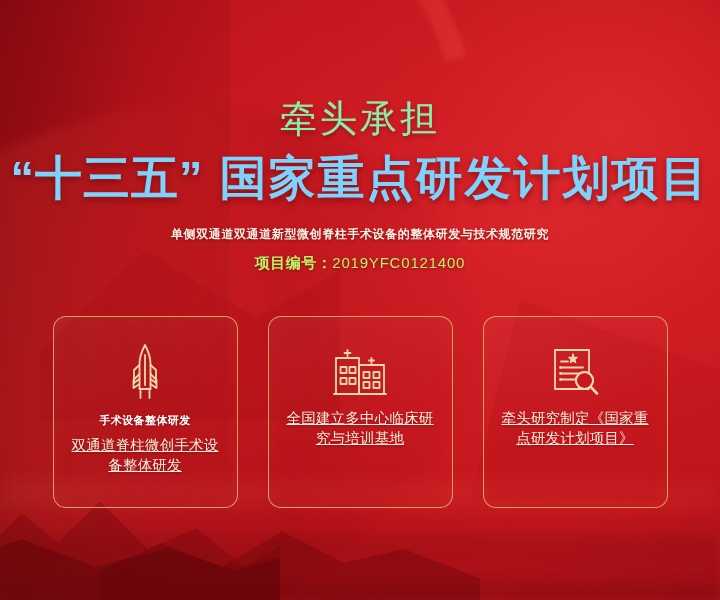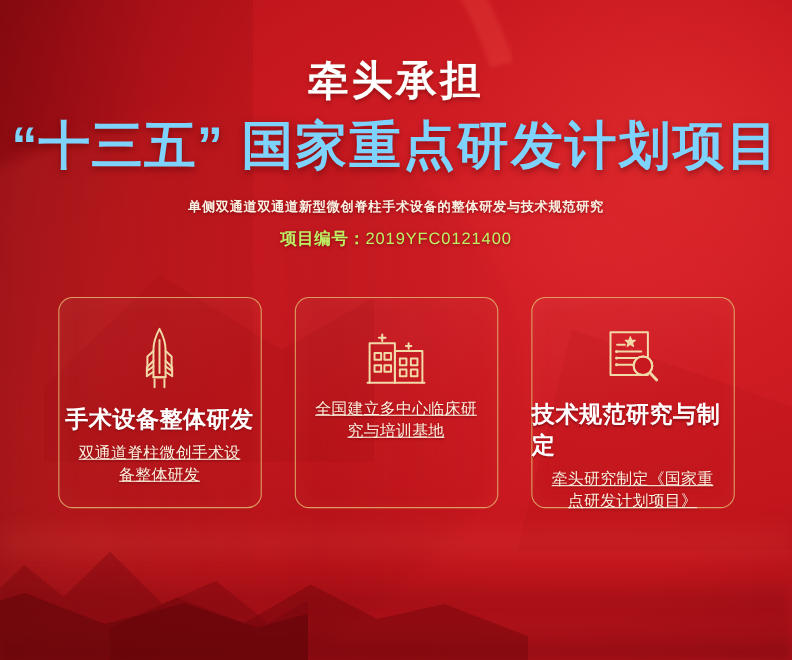--- a/index.html
+++ b/index.html
@@ -99,25 +99,25 @@
   .content {
     position: absolute; inset: 0;
     display: flex;
     flex-direction: column;
     align-items: center;
   }
 
   .title-block { width: 100%; text-align: center; }
 
   .title-line-1 {
-    margin-top: 54px;
+    margin-top: 100px;
     font-size: 37px;
-    font-weight: bold;
+    font-weight: normal;
     letter-spacing: 3px;
-    color: #ffffff;
+    color: #86efac;
     line-height: 1.05;
     text-shadow: 0 2px 4px rgba(90,4,8,0.55), 0 0 1px rgba(255,226,170,0.6);
   }
   .title-line-2 {
     margin-top: 14px;
     font-size: 47px;
     font-weight: bold;
     letter-spacing: 2px;
     color: #7dd3fc;
     line-height: 1.08;
@@ -170,21 +170,21 @@
   .card-icon {
     margin-top: 26px;
     height: 58px;
     display: flex;
     align-items: center;
     justify-content: center;
   }
   .card-icon svg { display: block; }
   .card-title {
     margin-top: 12px;
-    font-size: 21px;
+    font-size: 11px;
     font-weight: bold;
     color: #FFFFFF;
     letter-spacing: 0.4px;
     text-shadow: 0 1px 2px rgba(90,4,8,0.5);
   }
   .card-body {
     margin-top: 7px;
     font-size: 14.5px;
     line-height: 1.42;
     color: #FCEFDD;
@@ -287,19 +287,18 @@
             <path d="M12 28.5 L34 28.5"></path>
             <path d="M12 34.5 L30 34.5"></path>
             <circle cx="11.5" cy="22.5" r="1.4" fill="#F2D9A8" stroke="none"></circle>
             <circle cx="11.5" cy="28.5" r="1.4" fill="#F2D9A8" stroke="none"></circle>
             <circle cx="11.5" cy="34.5" r="1.4" fill="#F2D9A8" stroke="none"></circle>
             <circle cx="35.5" cy="35.5" r="8.5" fill="#C8181F"></circle>
             <circle cx="35.5" cy="35.5" r="8.5"></circle>
             <path d="M41.8 41.8 L48 48.5" stroke-width="2.6"></path>
           </svg>
         </div>
-        <div class="card-title">技术规范研究与制定</div>
         <div class="card-body">牵头研究制定《国家重点研发计划项目》</div>
       </div>
 
     </div>
   </div>
 </div>
 
 </body></html>

